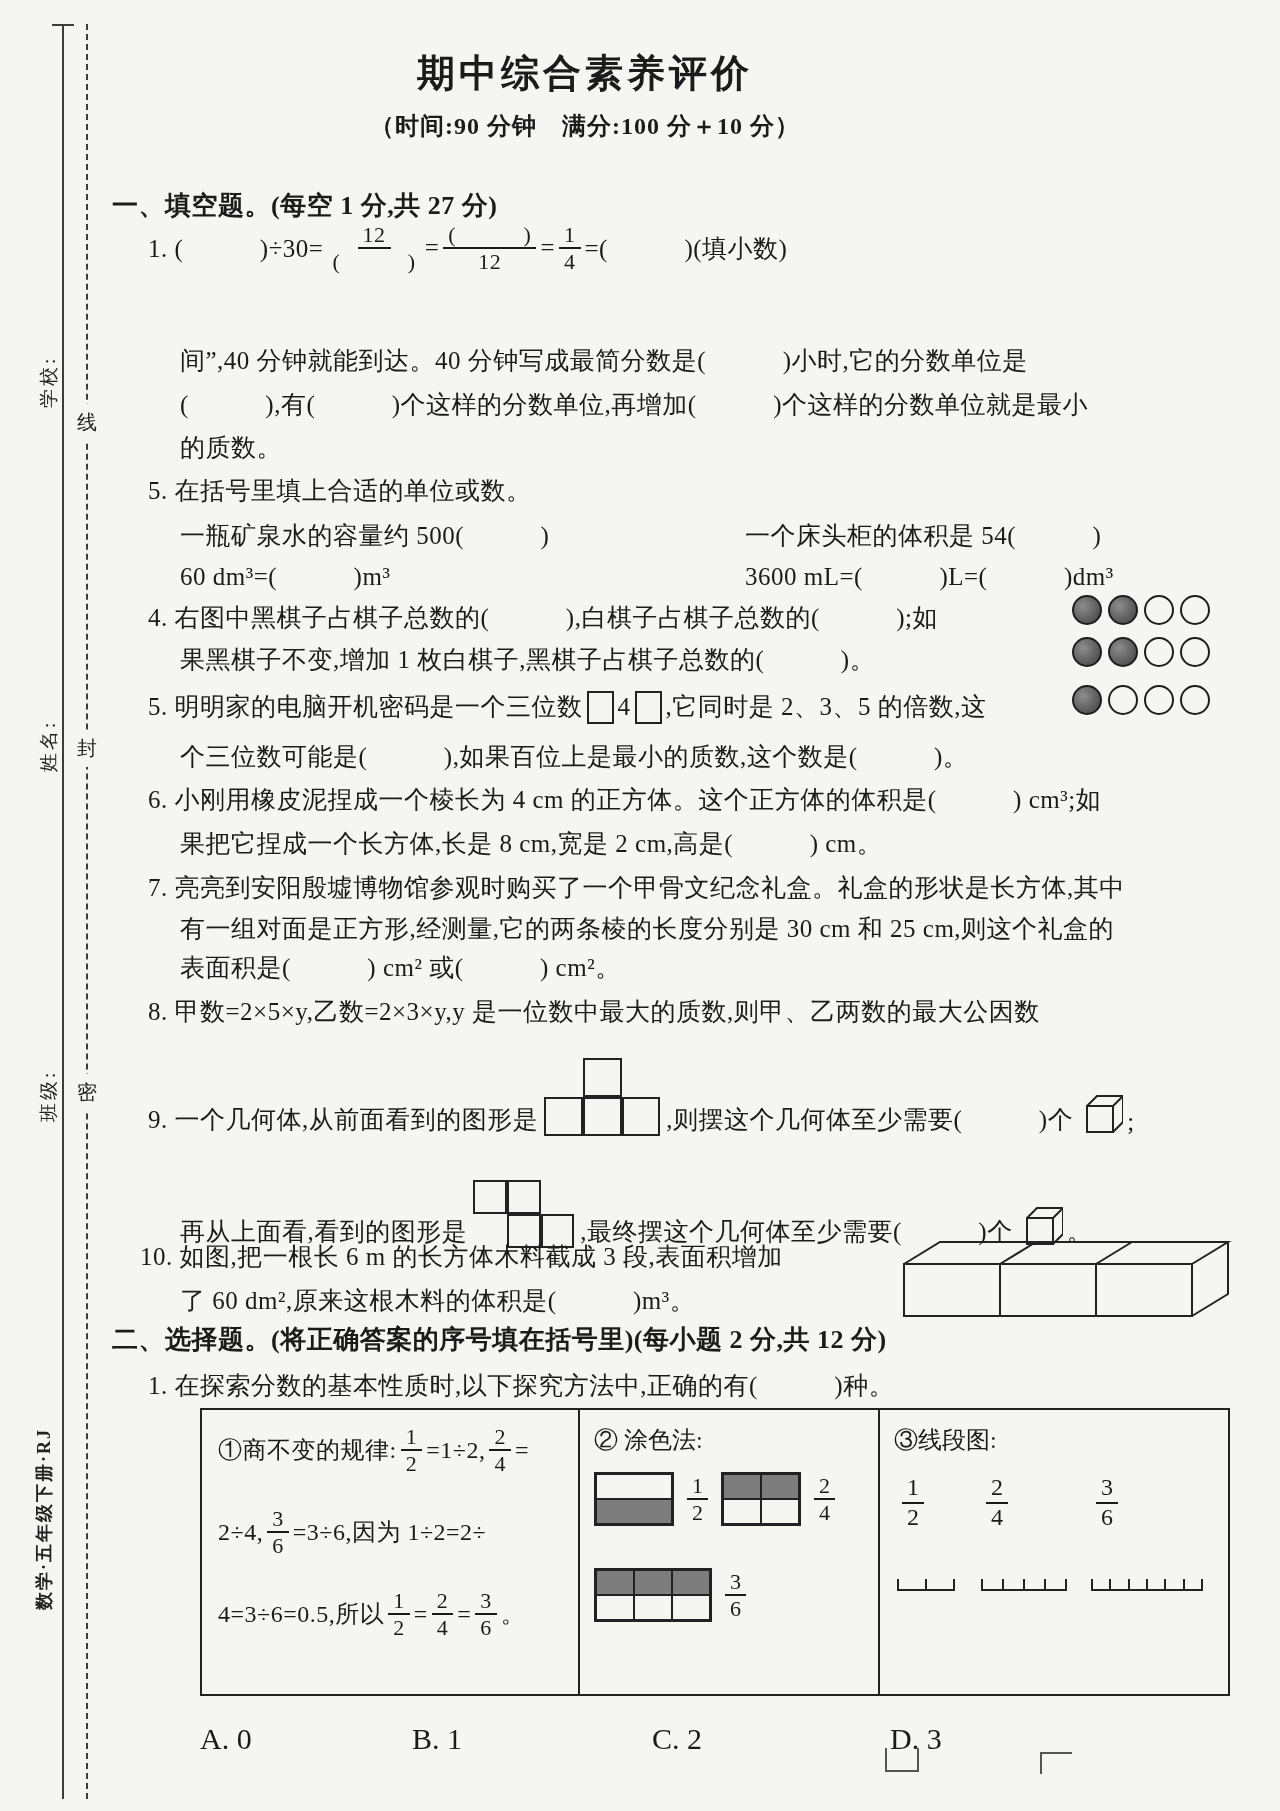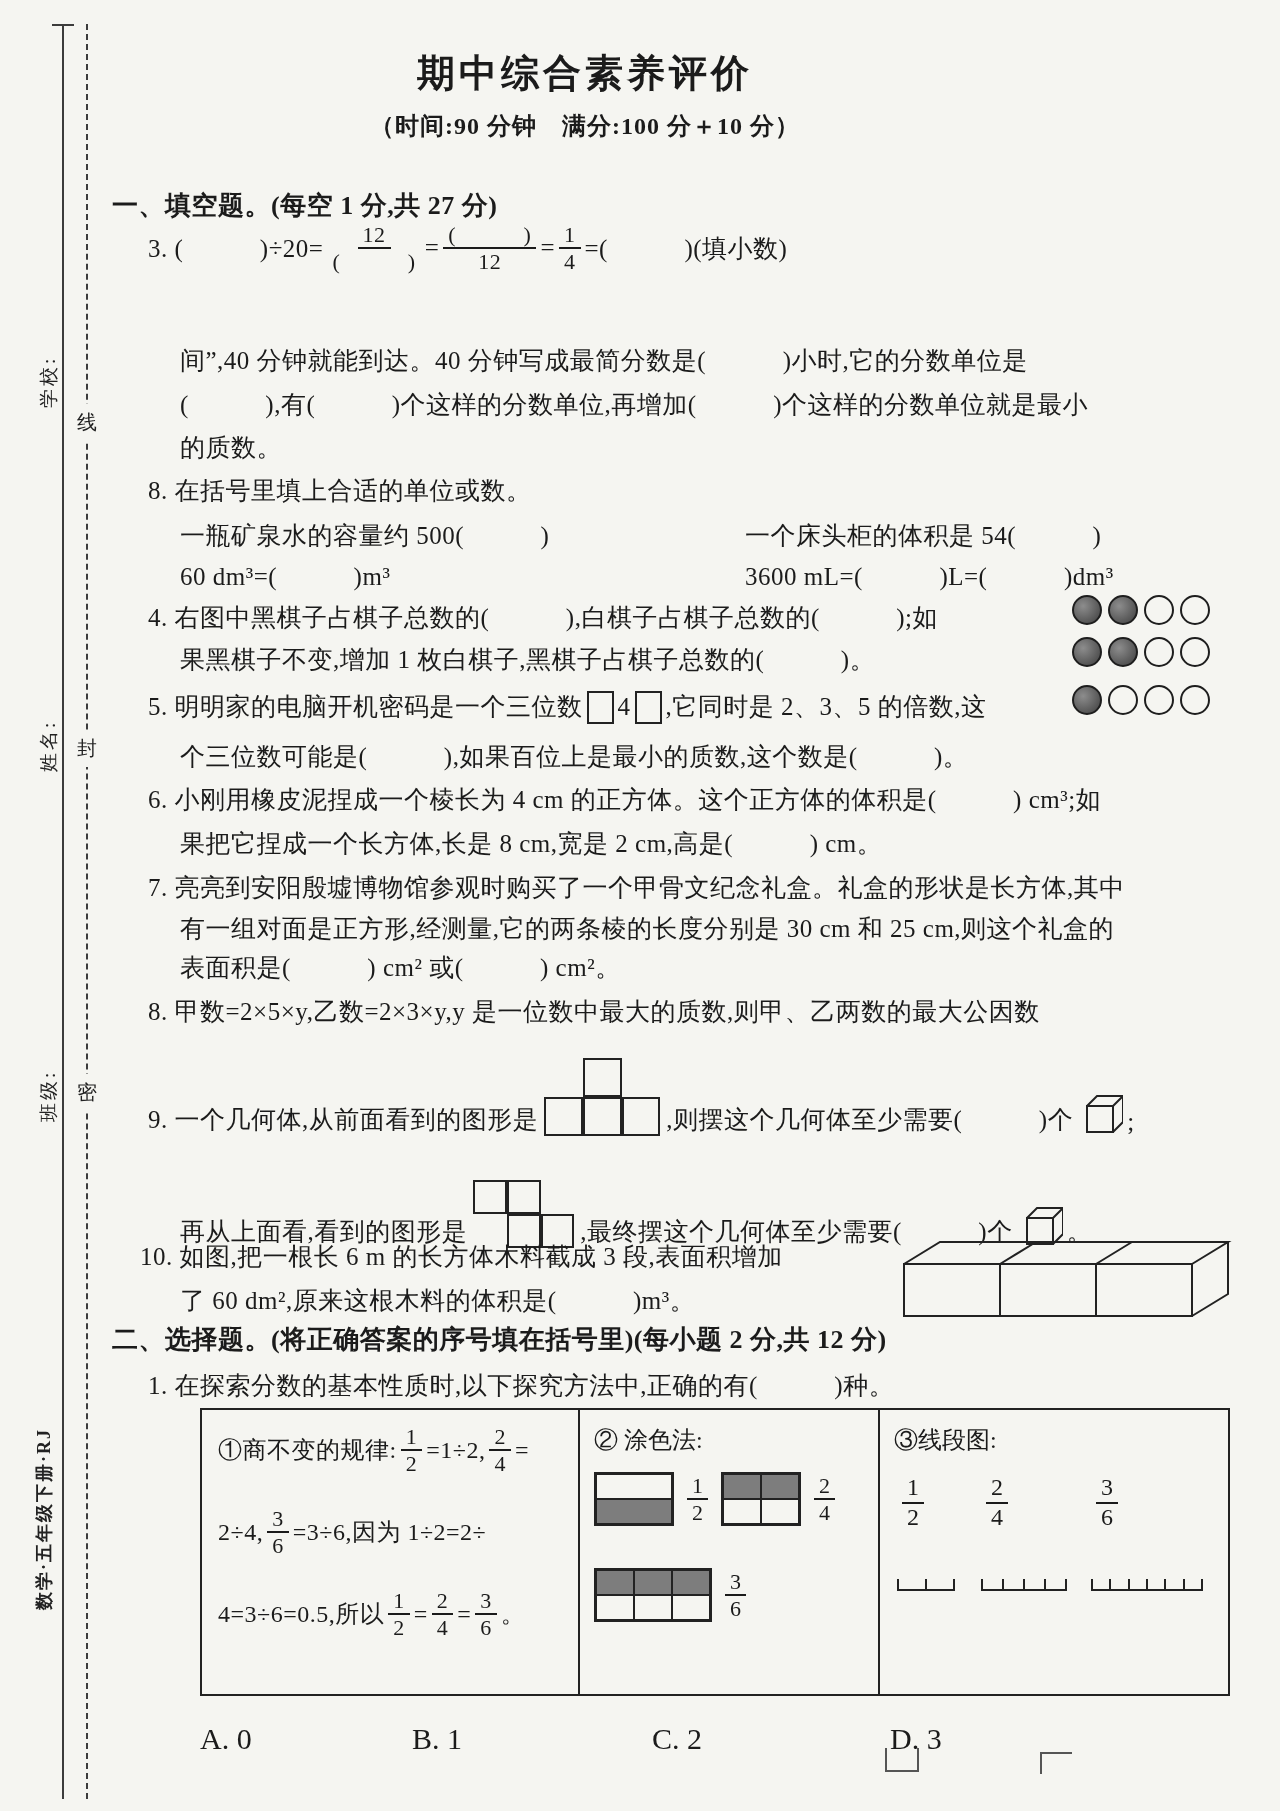--- a/index.html
+++ b/index.html
@@ -83,21 +83,21 @@
   <div class="sealch" style="top:730px;">封</div>
   <div class="sealch" style="top:1074px;">密</div>
   <div class="vfooter" style="left:32px;top:1610px;">数学·五年级下册·RJ</div>
 
   <div class="title">期中综合素养评价</div>
   <div class="subtitle">（时间:90 分钟　满分:100 分＋10 分）</div>
 
   <div class="line sec" style="left:112px;top:188px;">一、填空题。(每空 1 分,共 27 分)</div>
 
   <div class="row rowc" style="left:148px;top:222px;">
-    <span>3. (　　　)÷20=</span>
+    <span>1. (　　　)÷30=</span>
     <span class="frac">
         <span class="fn">12</span>
         <span class="fd">(　　　)</span>
       </span>
     <span>=</span>
     <span class="frac">
         <span class="fn">(　　　)</span>
         <span class="fd">12</span>
       </span>
     <span>=</span>
@@ -105,21 +105,21 @@
         <span class="fn">1</span>
         <span class="fd">4</span>
       </span>
     <span>=(　　　)(填小数)</span>
   </div>
 
   <div class="line" style="left:180px;top:344px;">间”,40 分钟就能到达。40 分钟写成最简分数是(　　　)小时,它的分数单位是</div>
   <div class="line" style="left:180px;top:388px;">(　　　),有(　　　)个这样的分数单位,再增加(　　　)个这样的分数单位就是最小</div>
   <div class="line" style="left:180px;top:431px;">的质数。</div>
 
-  <div class="line" style="left:148px;top:474px;">8. 在括号里填上合适的单位或数。</div>
+  <div class="line" style="left:148px;top:474px;">5. 在括号里填上合适的单位或数。</div>
   <div class="line" style="left:180px;top:519px;">一瓶矿泉水的容量约 500(　　　)</div>
   <div class="line" style="left:745px;top:519px;">一个床头柜的体积是 54(　　　)</div>
   <div class="line" style="left:180px;top:560px;">60 dm³=(　　　)m³</div>
   <div class="line" style="left:745px;top:560px;">3600 mL=(　　　)L=(　　　)dm³</div>
 
   <div class="line" style="left:148px;top:601px;">4. 右图中黑棋子占棋子总数的(　　　),白棋子占棋子总数的(　　　);如</div>
   <div class="line" style="left:180px;top:643px;">果黑棋子不变,增加 1 枚白棋子,黑棋子占棋子总数的(　　　)。</div>
   <div class="stones" style="left:1072px;top:595px;">
       <span class="stone sb"></span>
       <span class="stone sb"></span>

